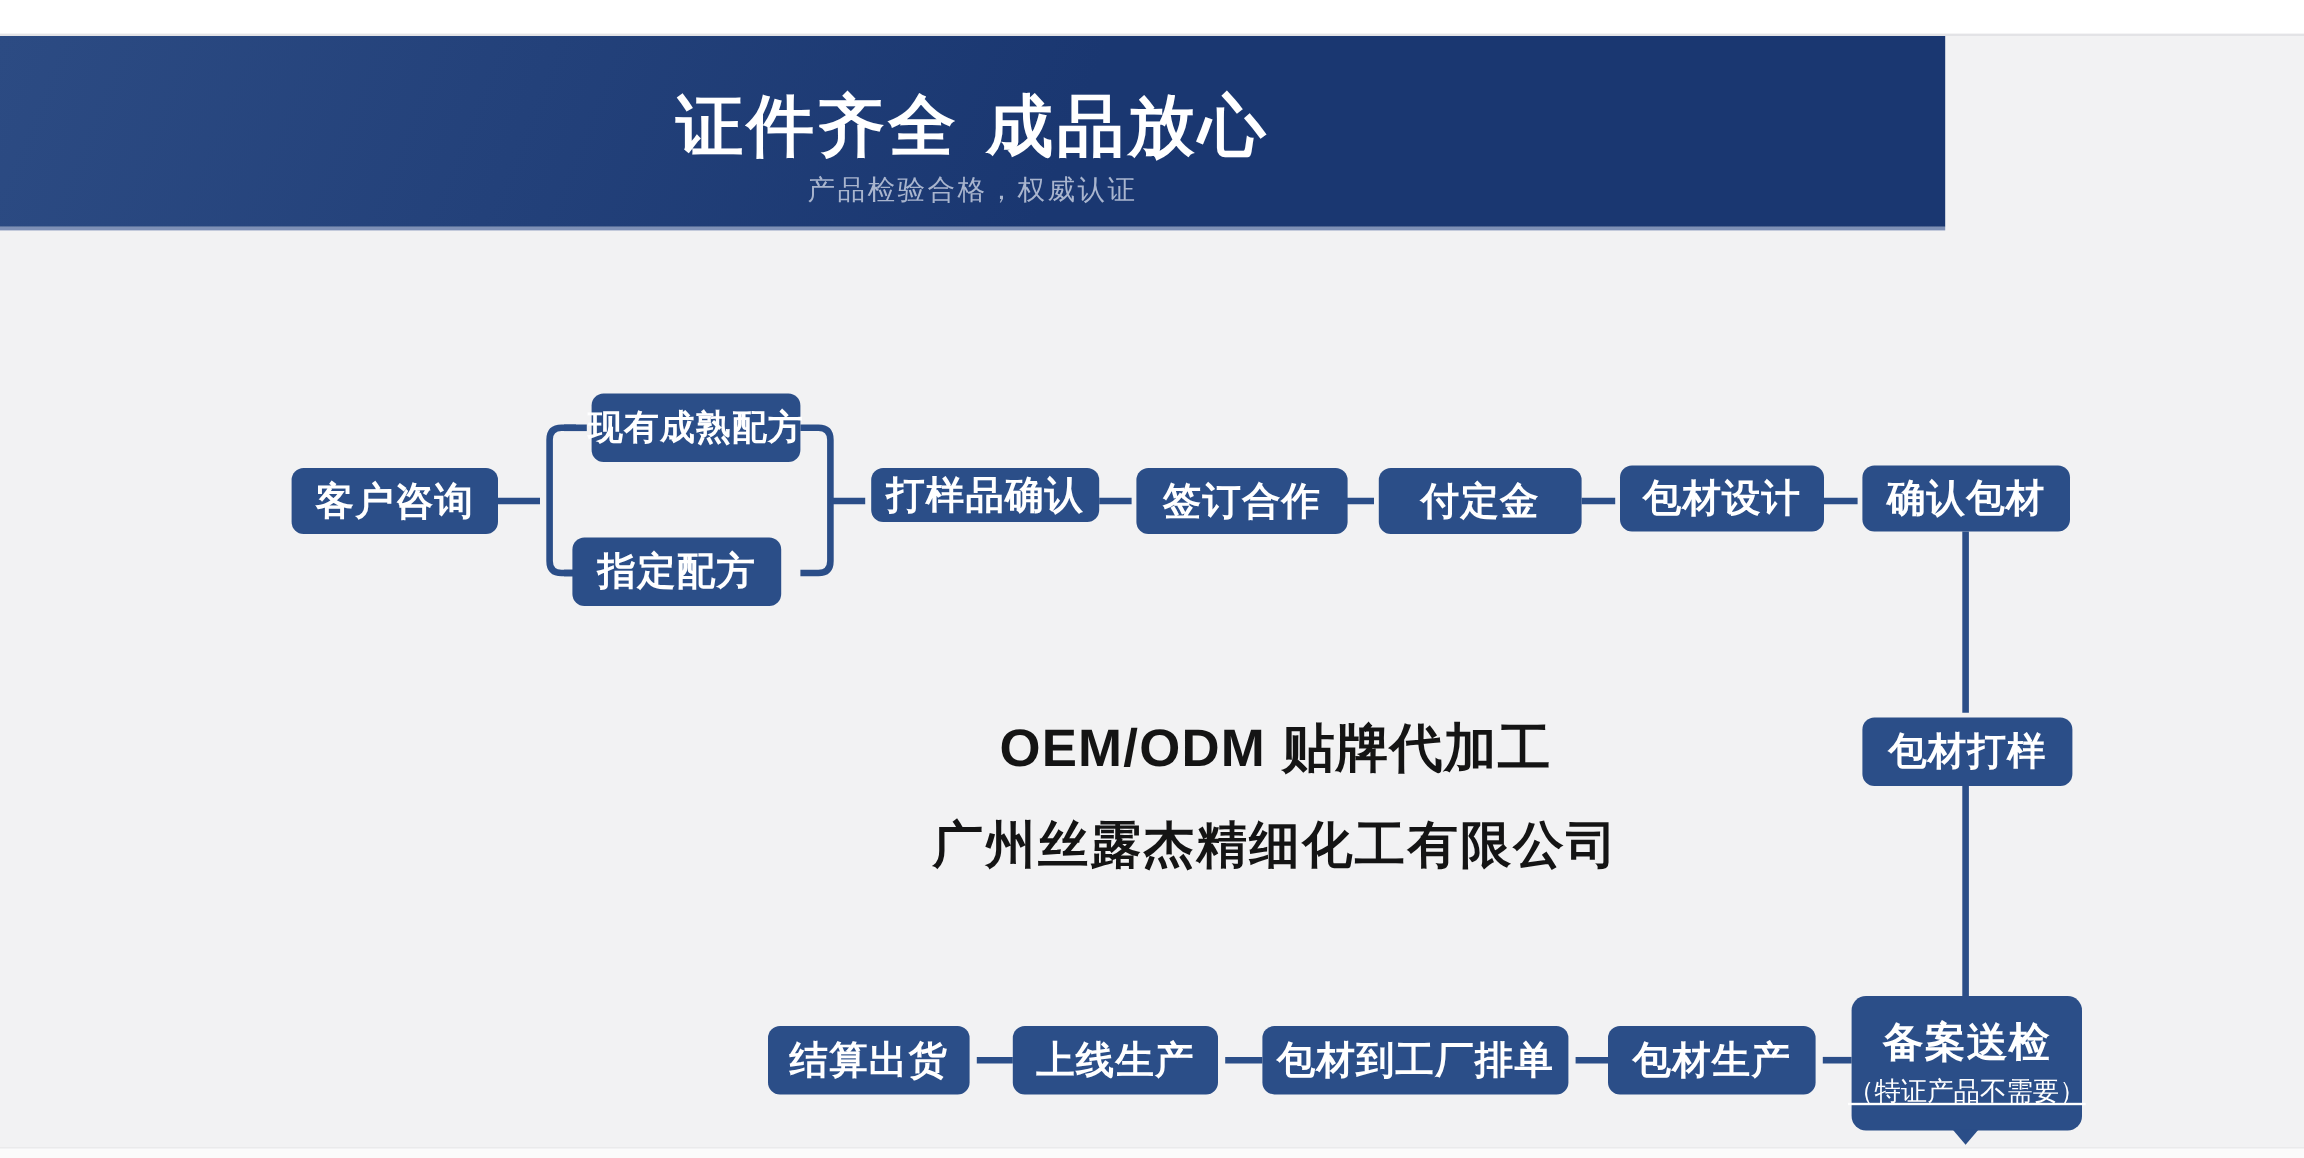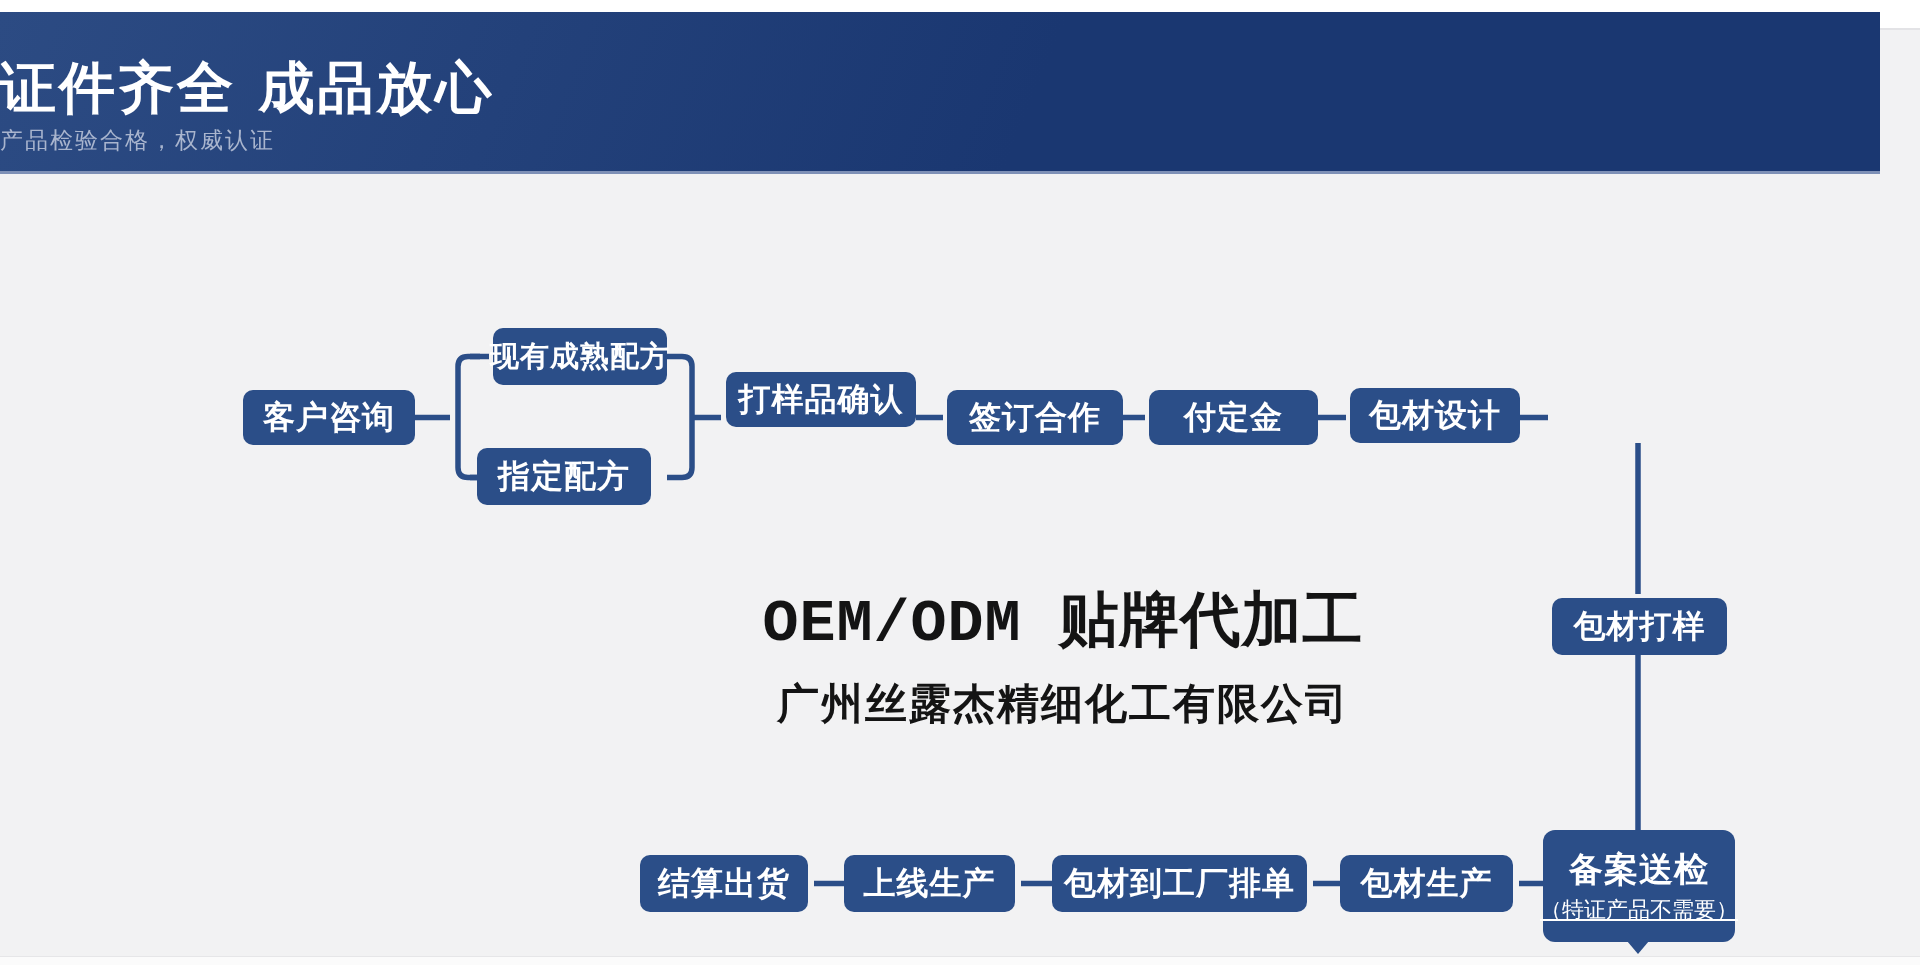--- a/index.html
+++ b/index.html
@@ -7,38 +7,39 @@
     position:relative;width:1920px;height:965px;overflow:hidden;
     background:var(--page-bg,#f2f2f3);
     font-family:"Liberation Sans",sans-serif;
   }
   
   .top-strip{
     position:absolute;left:0;top:0;width:1920px;height:28px;
     background:#ffffff;border-bottom:2px solid #e3e3e6;box-sizing:content-box;
   }
   .banner{
-    position:absolute;left:0;top:12px;width:1880px;height:162px;box-sizing:border-box;
+    position:absolute;left:0;top:30px;width:1621px;height:162px;box-sizing:border-box;
     background:linear-gradient(112deg,var(--banner-from,#2c4b83) 0%,var(--banner-to,#1a3771) 55%,var(--banner-to,#1a3771) 100%);
     border-bottom:3px solid var(--banner-border,#7e90b6);
+    text-align:center;
   }
   .banner-title{
     padding-top:44px;line-height:64px;font-size:56px;font-weight:bold;
     letter-spacing:3px;color:var(--banner-title,#fff);
     font-family:"DejaVu Sans","Liberation Sans",sans-serif;
   }
   .banner-subtitle{
     margin-top:7px;line-height:26px;font-size:23px;letter-spacing:2px;
     color:var(--banner-subtitle,#a9b5ce);
   }
   
   .center-block{position:absolute;left:563px;top:588px;width:1000px;text-align:center;color:var(--center-text,#141414);}
   .main-title{
-    margin:0;font-size:60px;line-height:72px;font-weight:900;letter-spacing:1px;
-    font-family:Liberation Mono, monospace;
+    margin:0;font-size:44px;line-height:72px;font-weight:900;letter-spacing:1px;
+    font-family:Liberation Sans, sans-serif;
   }
   .company-name{margin:20px 0 0 0;font-size:42px;line-height:48px;font-weight:600;letter-spacing:2px;text-align:center;}
   
   .node{
     position:absolute;box-sizing:border-box;border-radius:10px;
     background:var(--box,#2b4e88);color:var(--box-text,#fff);
     display:flex;align-items:center;justify-content:center;
     font-weight:bold;font-size:32px;letter-spacing:1px;white-space:nowrap;
   }
   .node.small{font-size:29px;}
@@ -100,28 +101,29 @@
     <path d="M1052,883.5 H1021" marker-end="url(#arr)"></path>
     <path d="M844,883.5 H814" marker-end="url(#arr)"></path>
   </svg>
 
   <div class="node" style="left:243px;top:390px;width:172px;height:55px;">客户咨询</div>
 
   <div class="node small" style="left:493px;top:328px;width:174px;height:57px;">现有成熟配方</div>
 
   <div class="node" style="left:477px;top:448px;width:174px;height:57px;">指定配方</div>
 
-  <div class="node" style="left:726px;top:372px;width:190px;height:55px;">打样品确认</div>
+  <div class="node" style="left:726px;top:390px;width:190px;height:45px;">打样品确认</div>
 
   <div class="node" style="left:947px;top:390px;width:176px;height:55px;">签订合作</div>
 
   <div class="node" style="left:1149px;top:390px;width:169px;height:55px;">付定金</div>
 
   <div class="node" style="left:1350px;top:388px;width:170px;height:55px;">包材设计</div>
 
+  <div class="node" style="left:1552px;top:388px;width:173px;height:55px;">确认包材</div>
 
   <div class="node" style="left:1552px;top:598px;width:175px;height:57px;">包材打样</div>
 
   <div class="node callout" style="left:1543px;top:830px;width:192px;height:112px;">
     <span class="line1">备案送检</span>
     <span class="line2">（特证产品不需要）</span>
   </div>
   <div class="callout-pointer"></div>
 
   <div class="node" style="left:1340px;top:855px;width:173px;height:57px;">包材生产</div>

